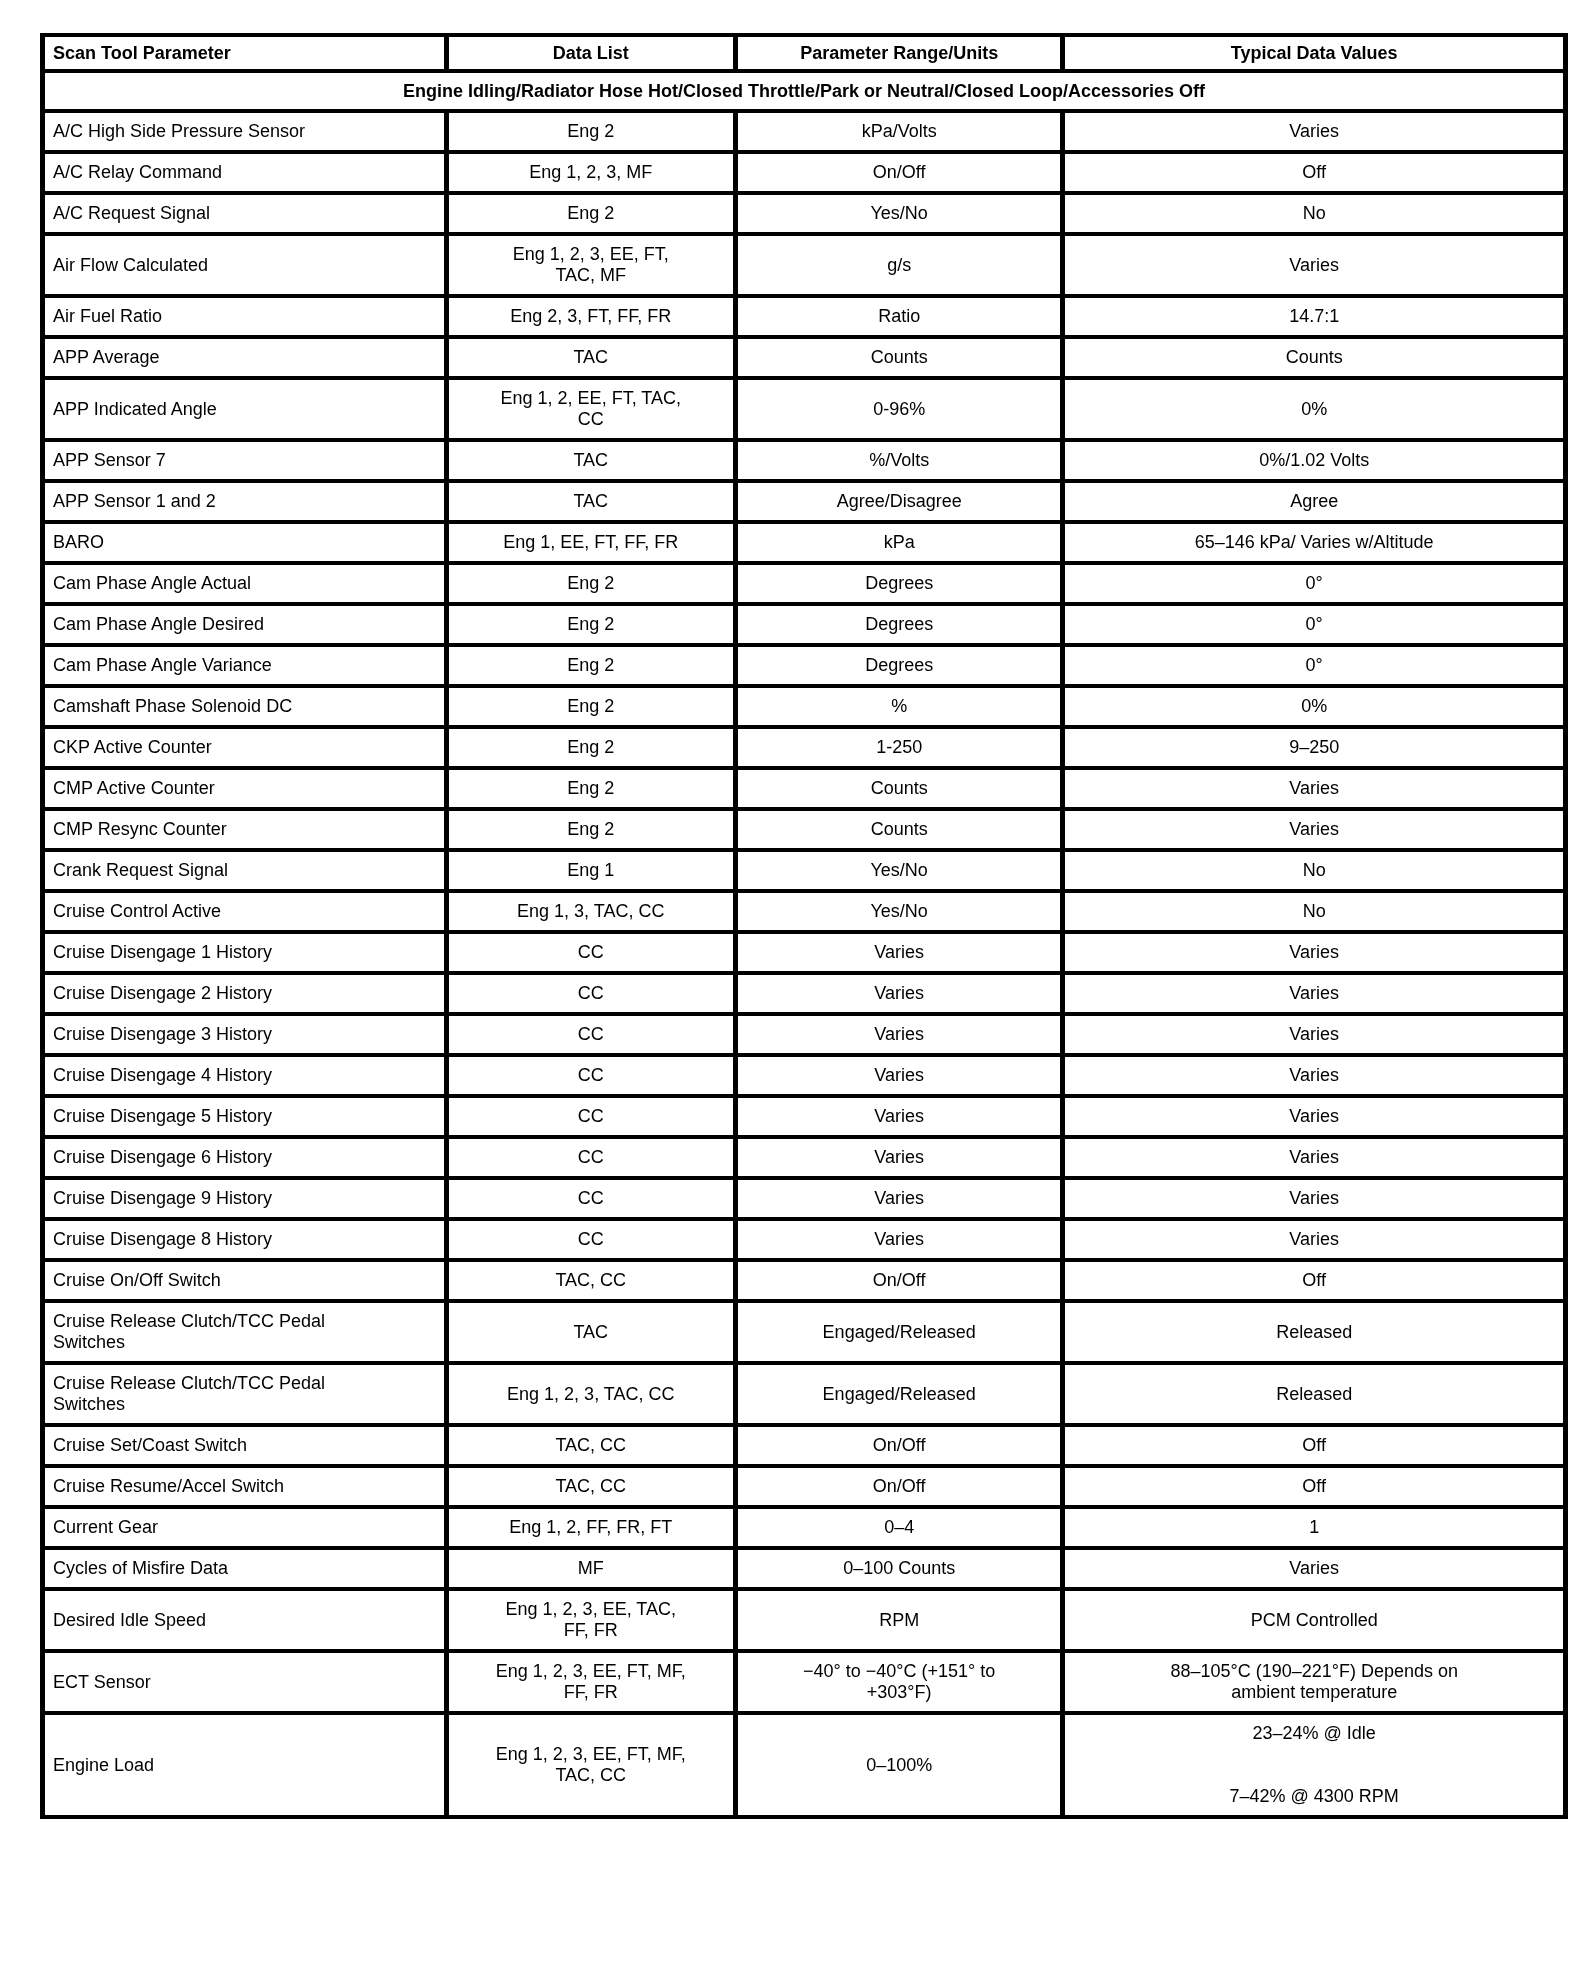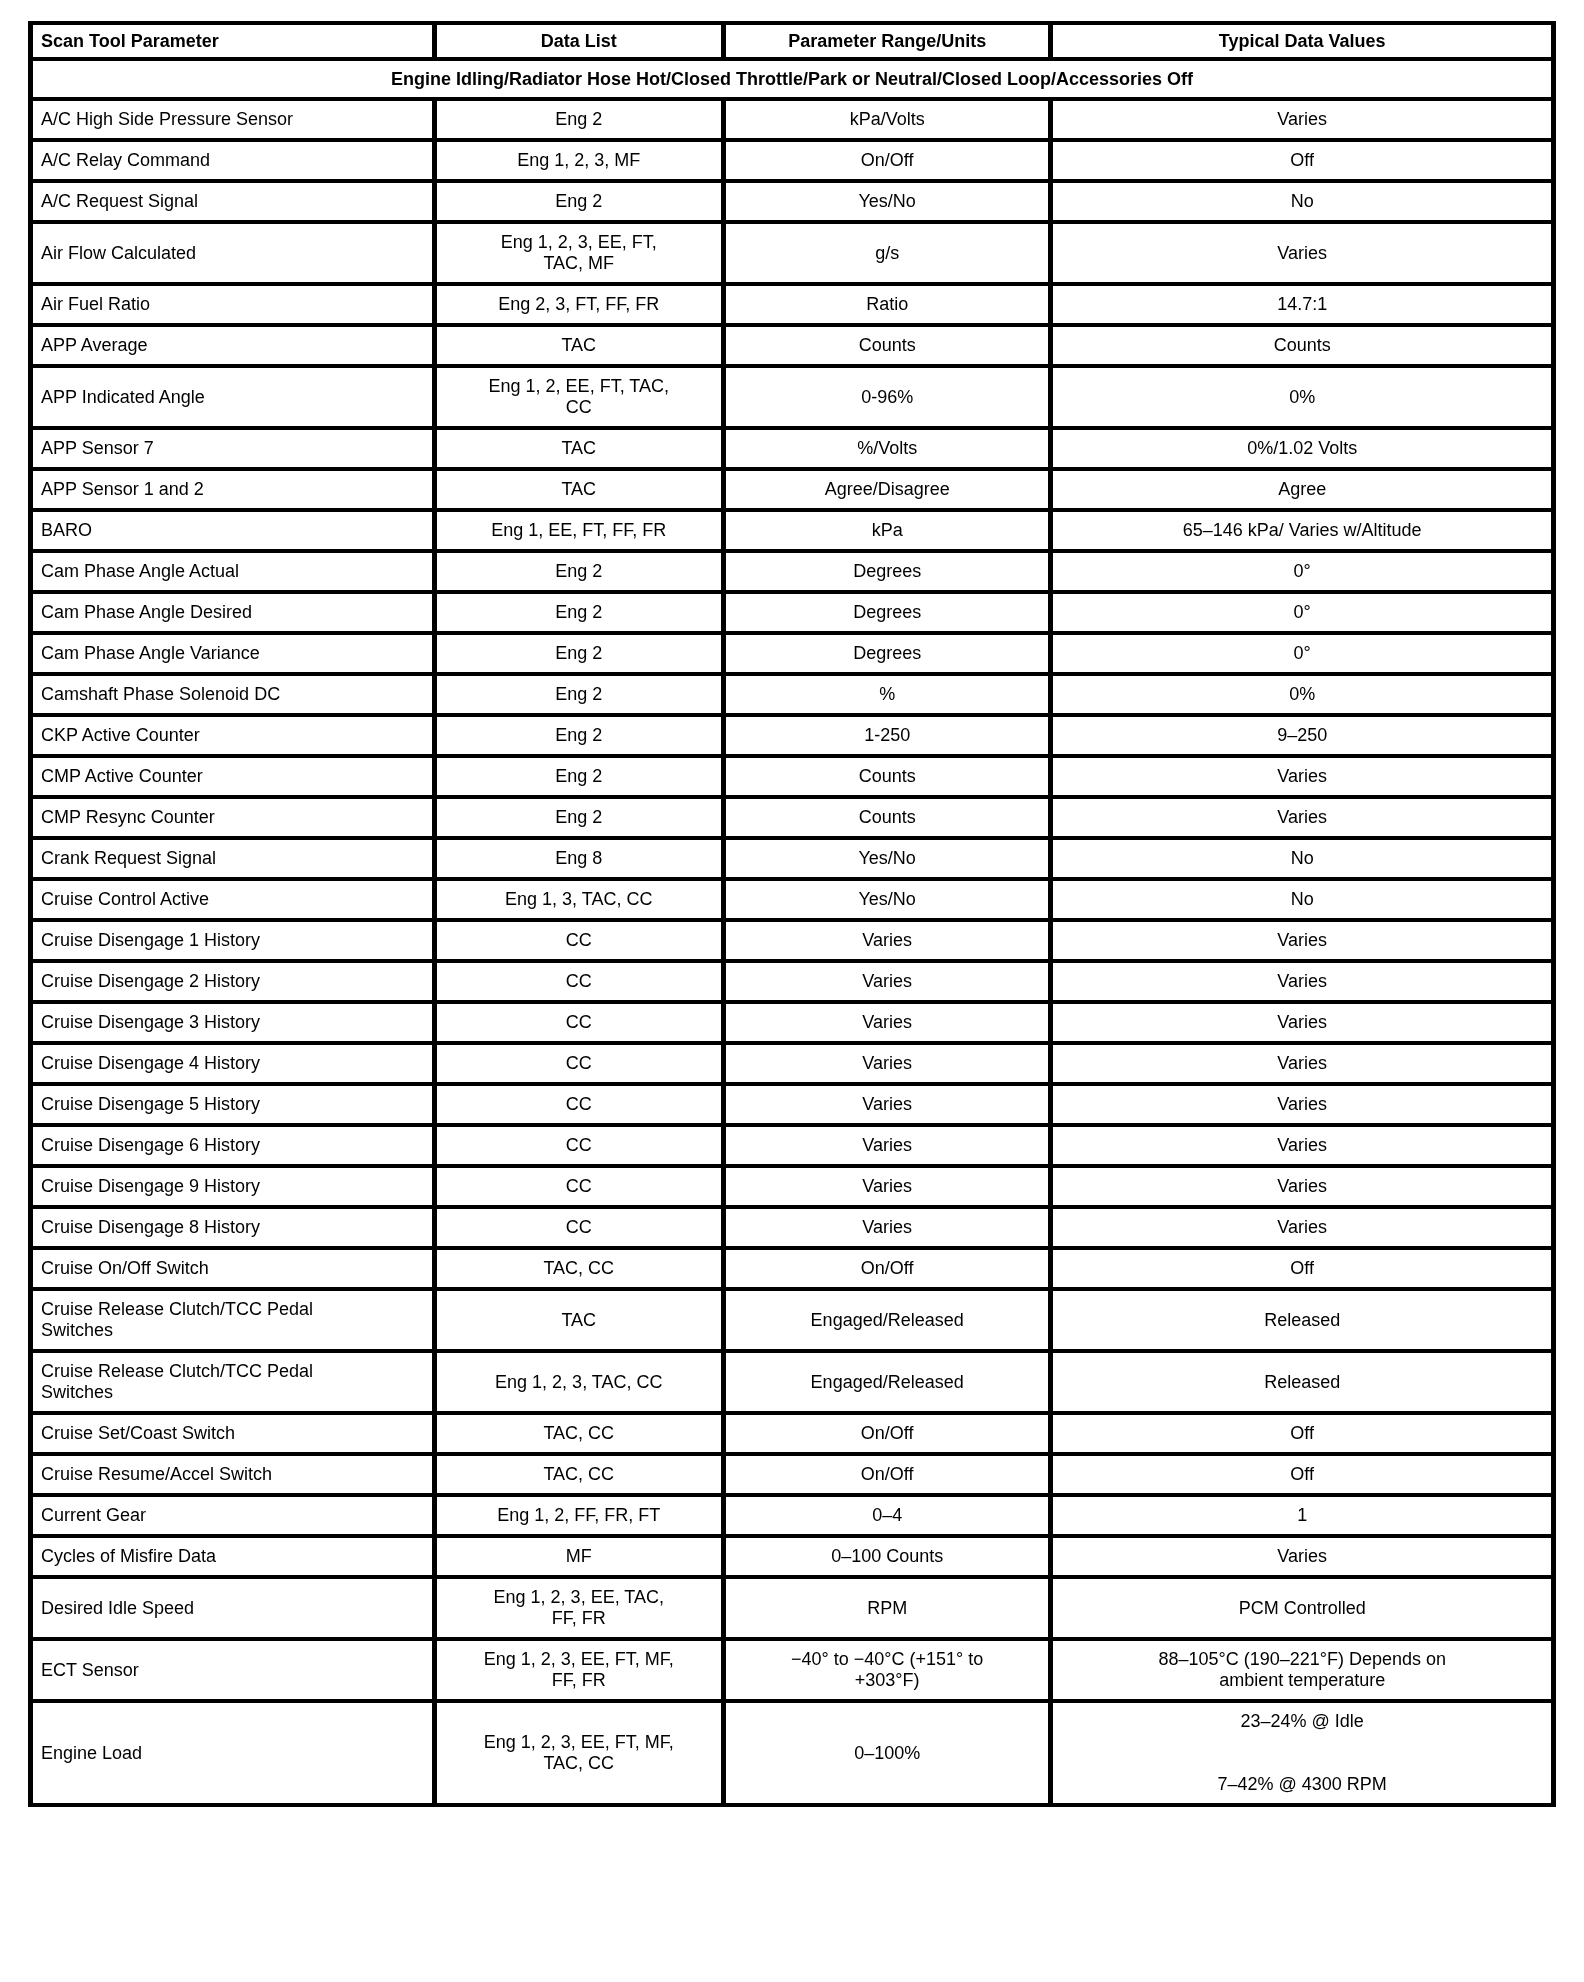--- a/index.html
+++ b/index.html
@@ -9,21 +9,21 @@
     height: 1982px;
     background: #ffffff;
     font-family: "Liberation Sans", sans-serif;
     color: #000000;
     position: relative;
   }
   table.scan-table {
     border-collapse: collapse;
     table-layout: fixed;
     width: 1528px;
-    margin: 0;
+    margin: 12px;
     position: absolute;
     left: 28px;
     top: 21px;
     border: 3px solid #000;
   }
   col.c1 { width: 26.5%; }
   col.c2 { width: 19%; }
   col.c3 { width: 21.5%; }
   col.c4 { width: 33%; }
   th, td {
@@ -167,21 +167,21 @@
           <td>Varies</td>
         </tr>
         <tr>
           <td class="param">CMP Resync Counter</td>
           <td>Eng 2</td>
           <td>Counts</td>
           <td>Varies</td>
         </tr>
         <tr>
           <td class="param">Crank Request Signal</td>
-          <td>Eng 8</td>
+          <td>Eng 1</td>
           <td>Yes/No</td>
           <td>No</td>
         </tr>
         <tr>
           <td class="param">Cruise Control Active</td>
           <td>Eng 1, 3, TAC, CC</td>
           <td>Yes/No</td>
           <td>No</td>
         </tr>
         <tr>

